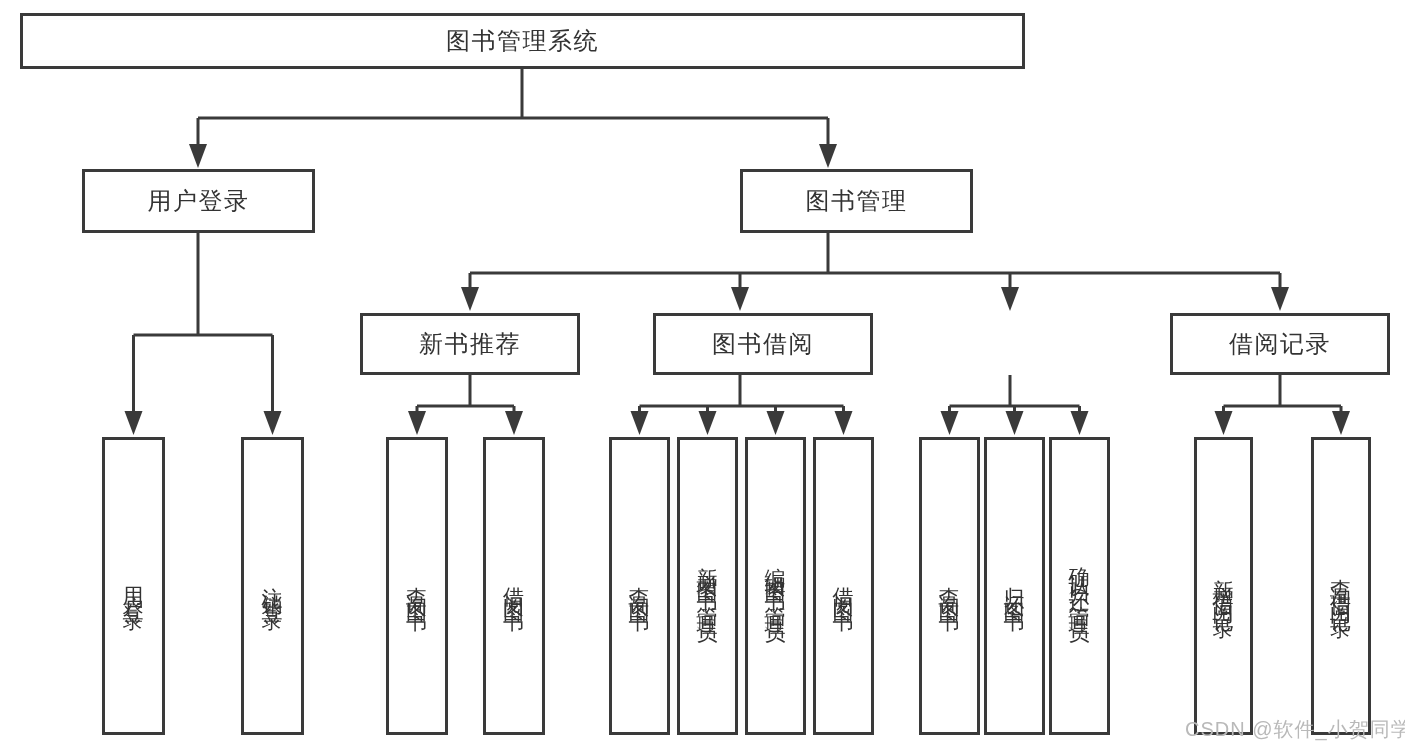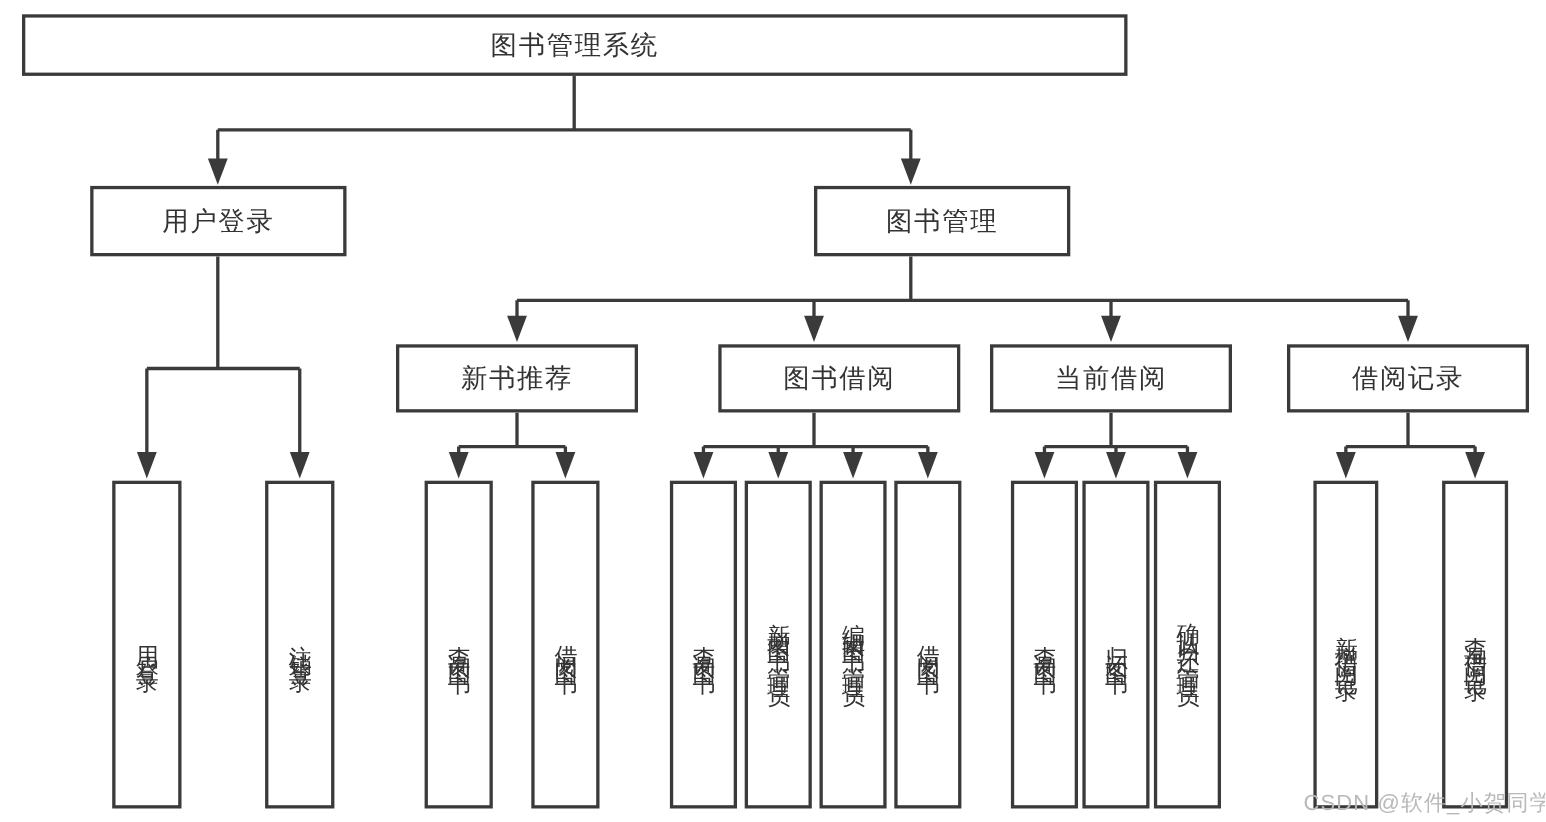--- a/index.html
+++ b/index.html
@@ -124,23 +124,20 @@
   <div class="box l2-box" style="left:712px;margin-left:28px;">
     <span class="hlabel">图书管理</span>
   </div>
 
   <div class="box l3-box" style="left:360px;">
     <span class="hlabel">新书推荐</span>
   </div>
   <div class="box l3-box" style="left:614px;margin-left:39px;">
     <span class="hlabel">图书借阅</span>
   </div>
-  <div class="box l3-box" style="left:900px;">
-    <span class="hlabel">当前借阅</span>
-  </div>
   <div class="box l3-box" style="left:1170px;">
     <span class="hlabel">借阅记录</span>
   </div>
 
   <div class="box leaf" style="left:102px;width:63px;">
     <span class="vlabel">用户登录</span>
   </div>
   <div class="box leaf" style="left:241px;width:63px;">
     <span class="vlabel">注销登录</span>
   </div>

